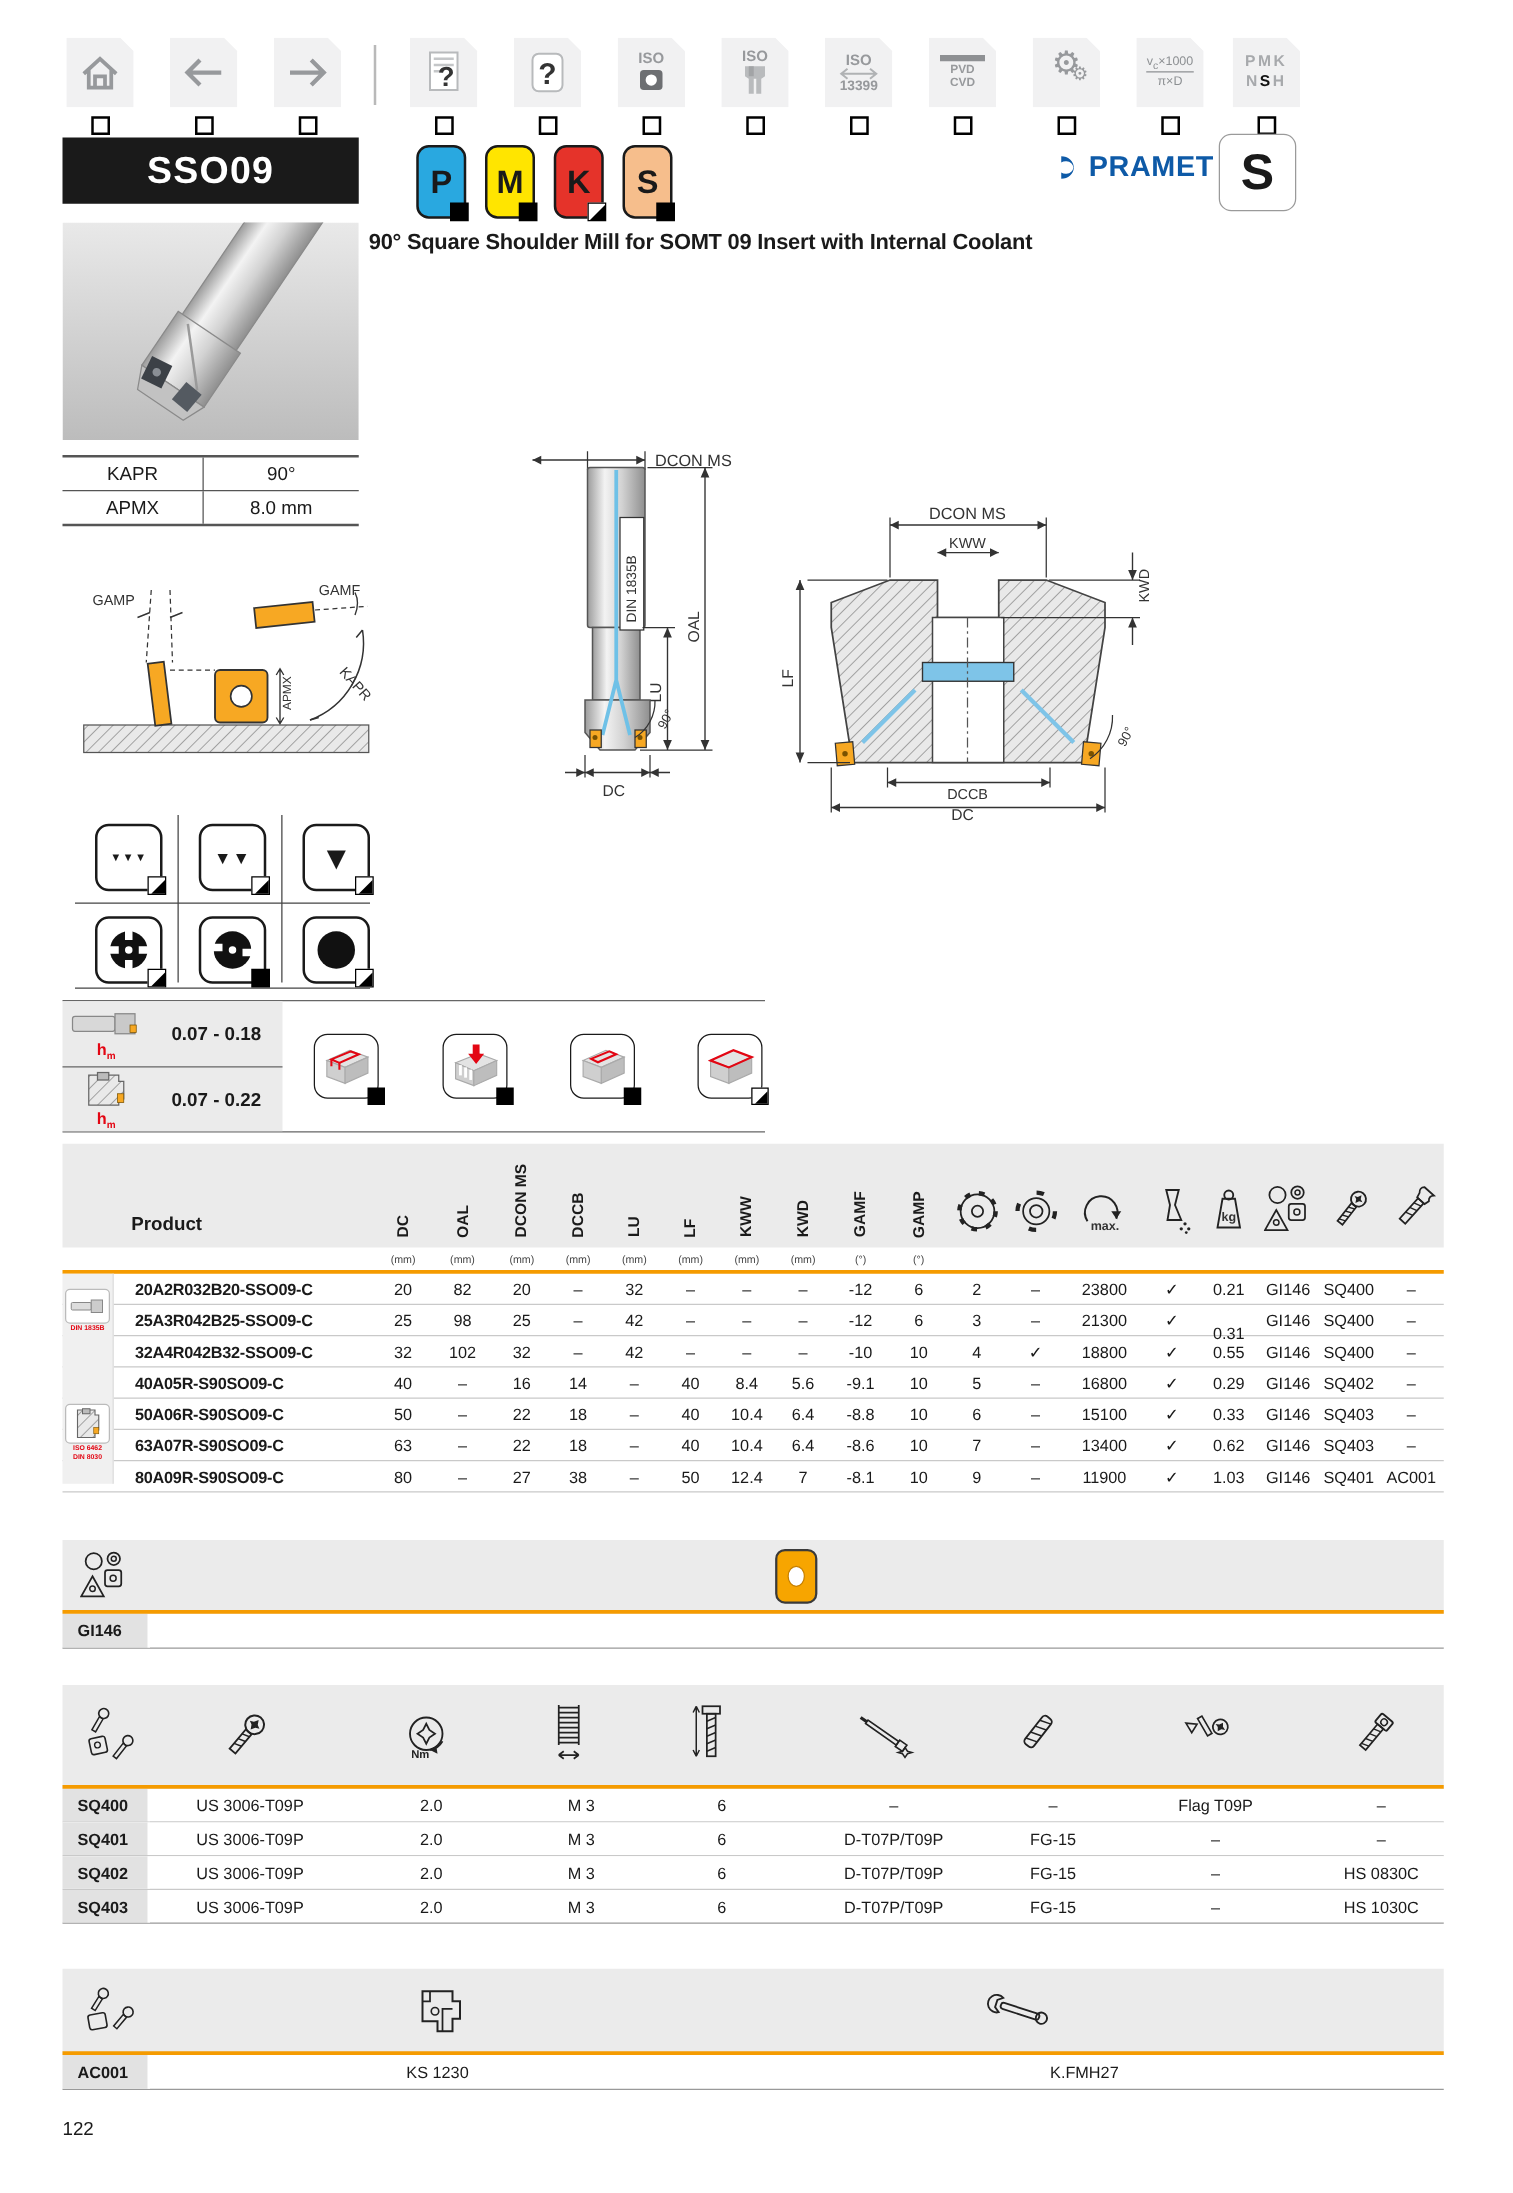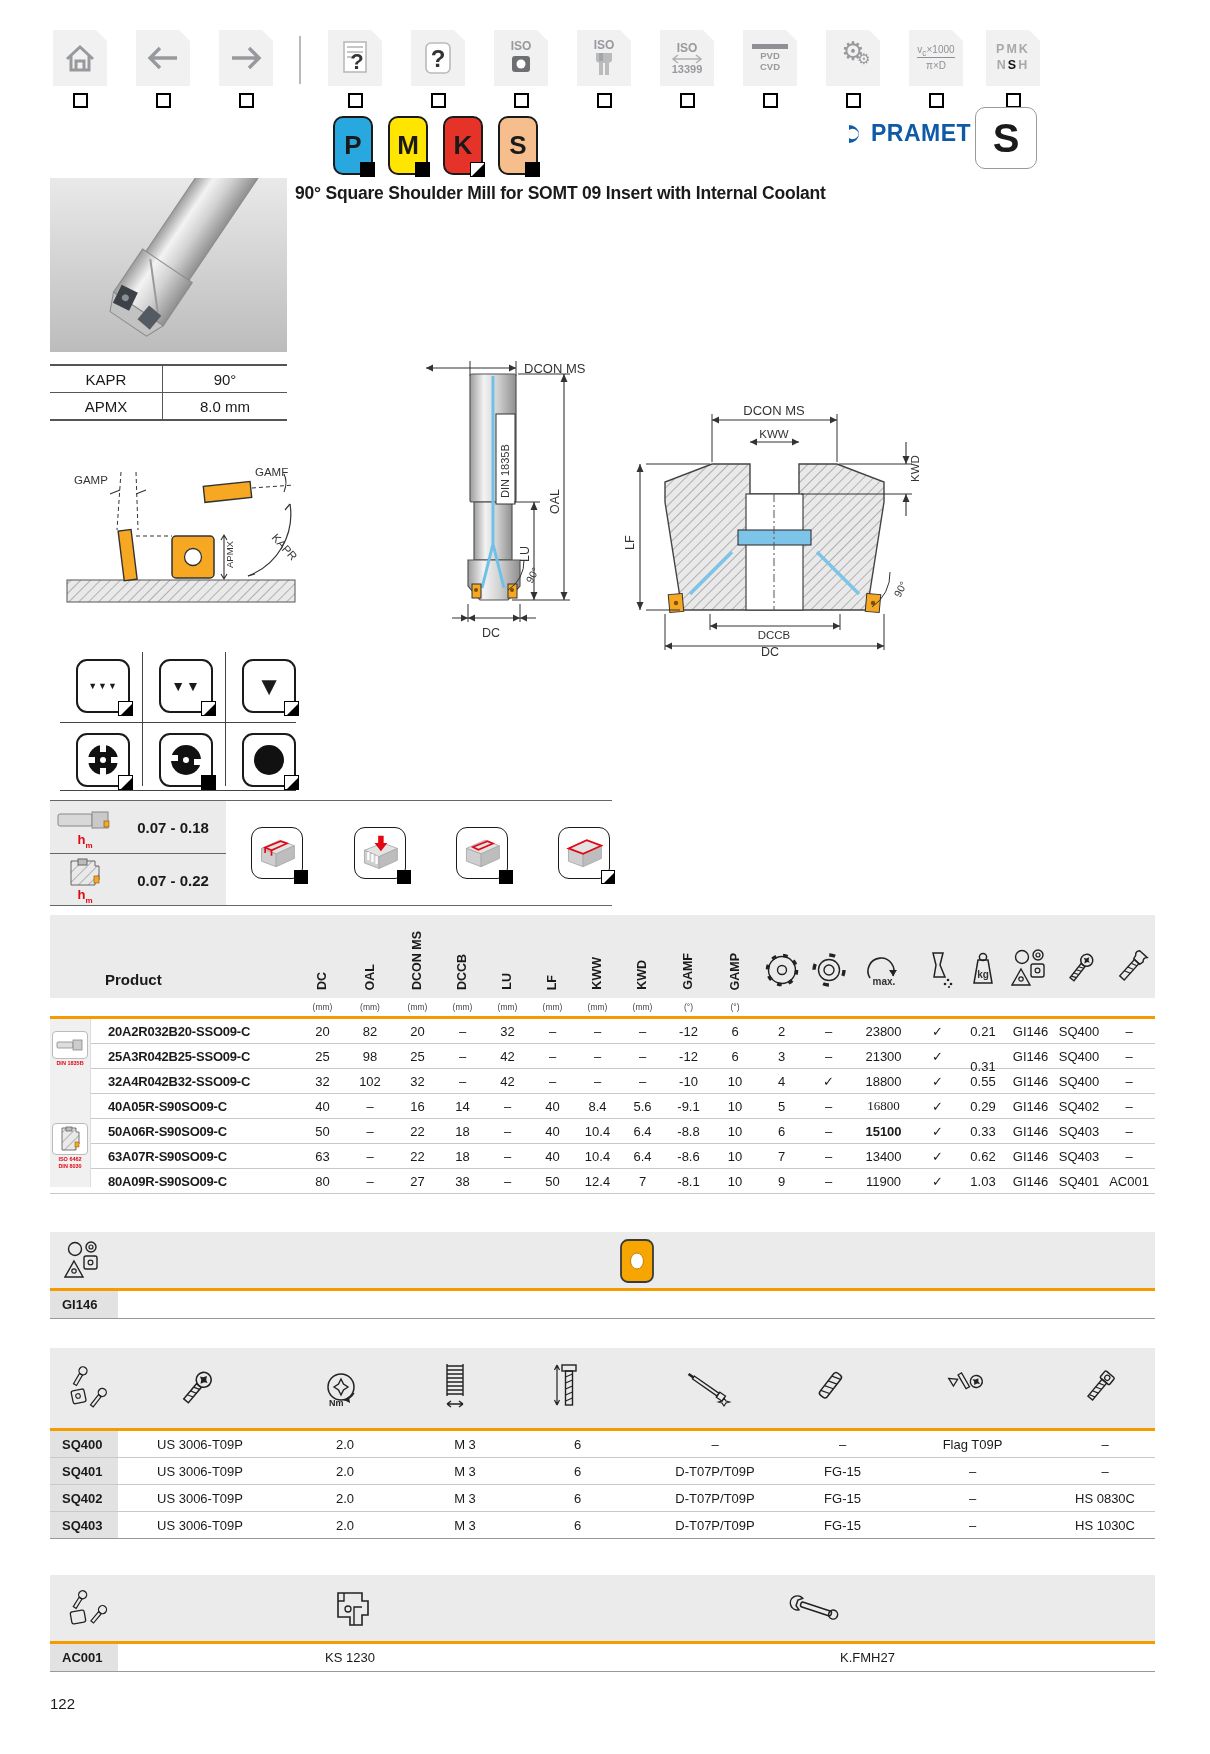--- a/index.html
+++ b/index.html
@@ -240,20 +240,21 @@
       <div class="cb"></div>
   </div>
   <div class="titem" style="left:985px">
     <div class="tile">
       <div class="pmk-line"><span>P</span><span>M</span><span>K</span><br>
       <span>N</span><span class="dark">S</span><span>H</span></div>
     </div>
       <div class="cb"></div>
   </div>
 
+  <div class="abs series-block">SSO09</div>
   <div class="grade" style="left:333px;background:#29A8E0">
     <span>P</span>
       <span class="csq"></span>
     </div>
   <div class="grade" style="left:388px;background:#FFE500">
     <span>M</span>
       <span class="csq"></span>
     </div>
   <div class="grade" style="left:443px;background:#E5332A">
     <span>K</span>
@@ -709,21 +710,21 @@
           <div style="width: 45px;">16</div>
           <div style="width: 45px;">14</div>
           <div style="width: 45px;">–</div>
           <div style="width: 45px;">40</div>
           <div style="width: 45px;">8.4</div>
           <div style="width: 45px;">5.6</div>
           <div style="width: 47px;">-9.1</div>
           <div style="width: 46px;">10</div>
           <div style="width: 47px;">5</div>
           <div style="width: 47px;">–</div>
-          <div style="width: 63px; font-family: Liberation Serif, serif;">16800</div>
+          <div style="width: 63px;">16800</div>
           <div style="width: 45px;">✓</div>
           <div style="width: 46px;">0.29</div>
           <div style="width: 49px;">GI146</div>
           <div style="width: 48px;">SQ402</div>
           <div style="width: 52px;">–</div>
         </div>
         <div class="mrow">
           <div class="c-gap"></div>
           <div class="c-prod">50A06R-S90SO09-C</div>
           <div style="width: 45px;">50</div>
@@ -731,21 +732,21 @@
           <div style="width: 45px;">22</div>
           <div style="width: 45px;">18</div>
           <div style="width: 45px;">–</div>
           <div style="width: 45px;">40</div>
           <div style="width: 45px;">10.4</div>
           <div style="width: 45px;">6.4</div>
           <div style="width: 47px;">-8.8</div>
           <div style="width: 46px;">10</div>
           <div style="width: 47px;">6</div>
           <div style="width: 47px;">–</div>
-          <div style="width: 63px; font-weight: bold;">15100</div>
+          <div style="width: 63px;">15100</div>
           <div style="width: 45px;">✓</div>
           <div style="width: 46px;">0.33</div>
           <div style="width: 49px;">GI146</div>
           <div style="width: 48px;">SQ403</div>
           <div style="width: 52px;">–</div>
         </div>
         <div class="mrow">
           <div class="c-gap"></div>
           <div class="c-prod">63A07R-S90SO09-C</div>
           <div style="width: 45px;">63</div>

